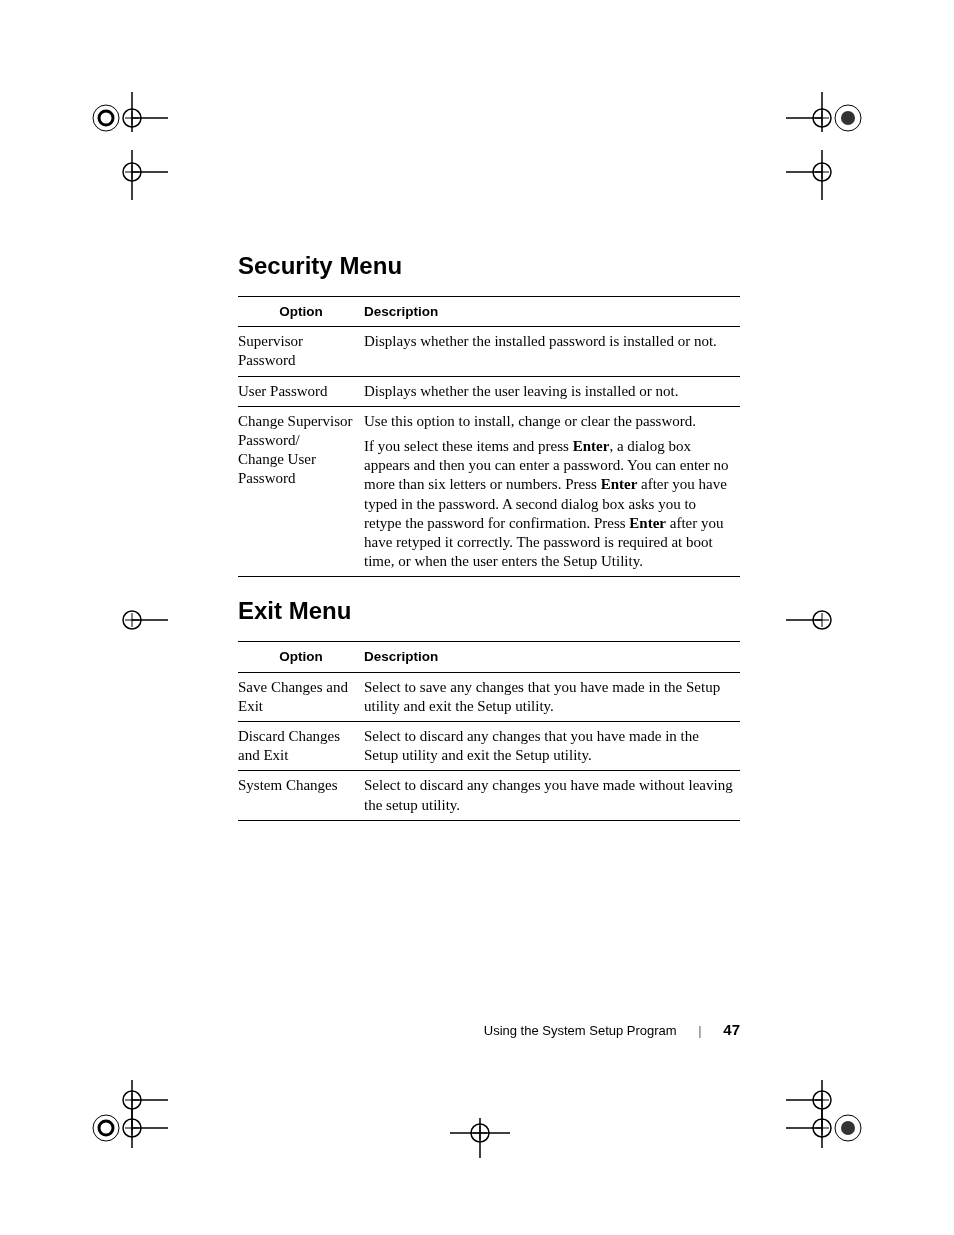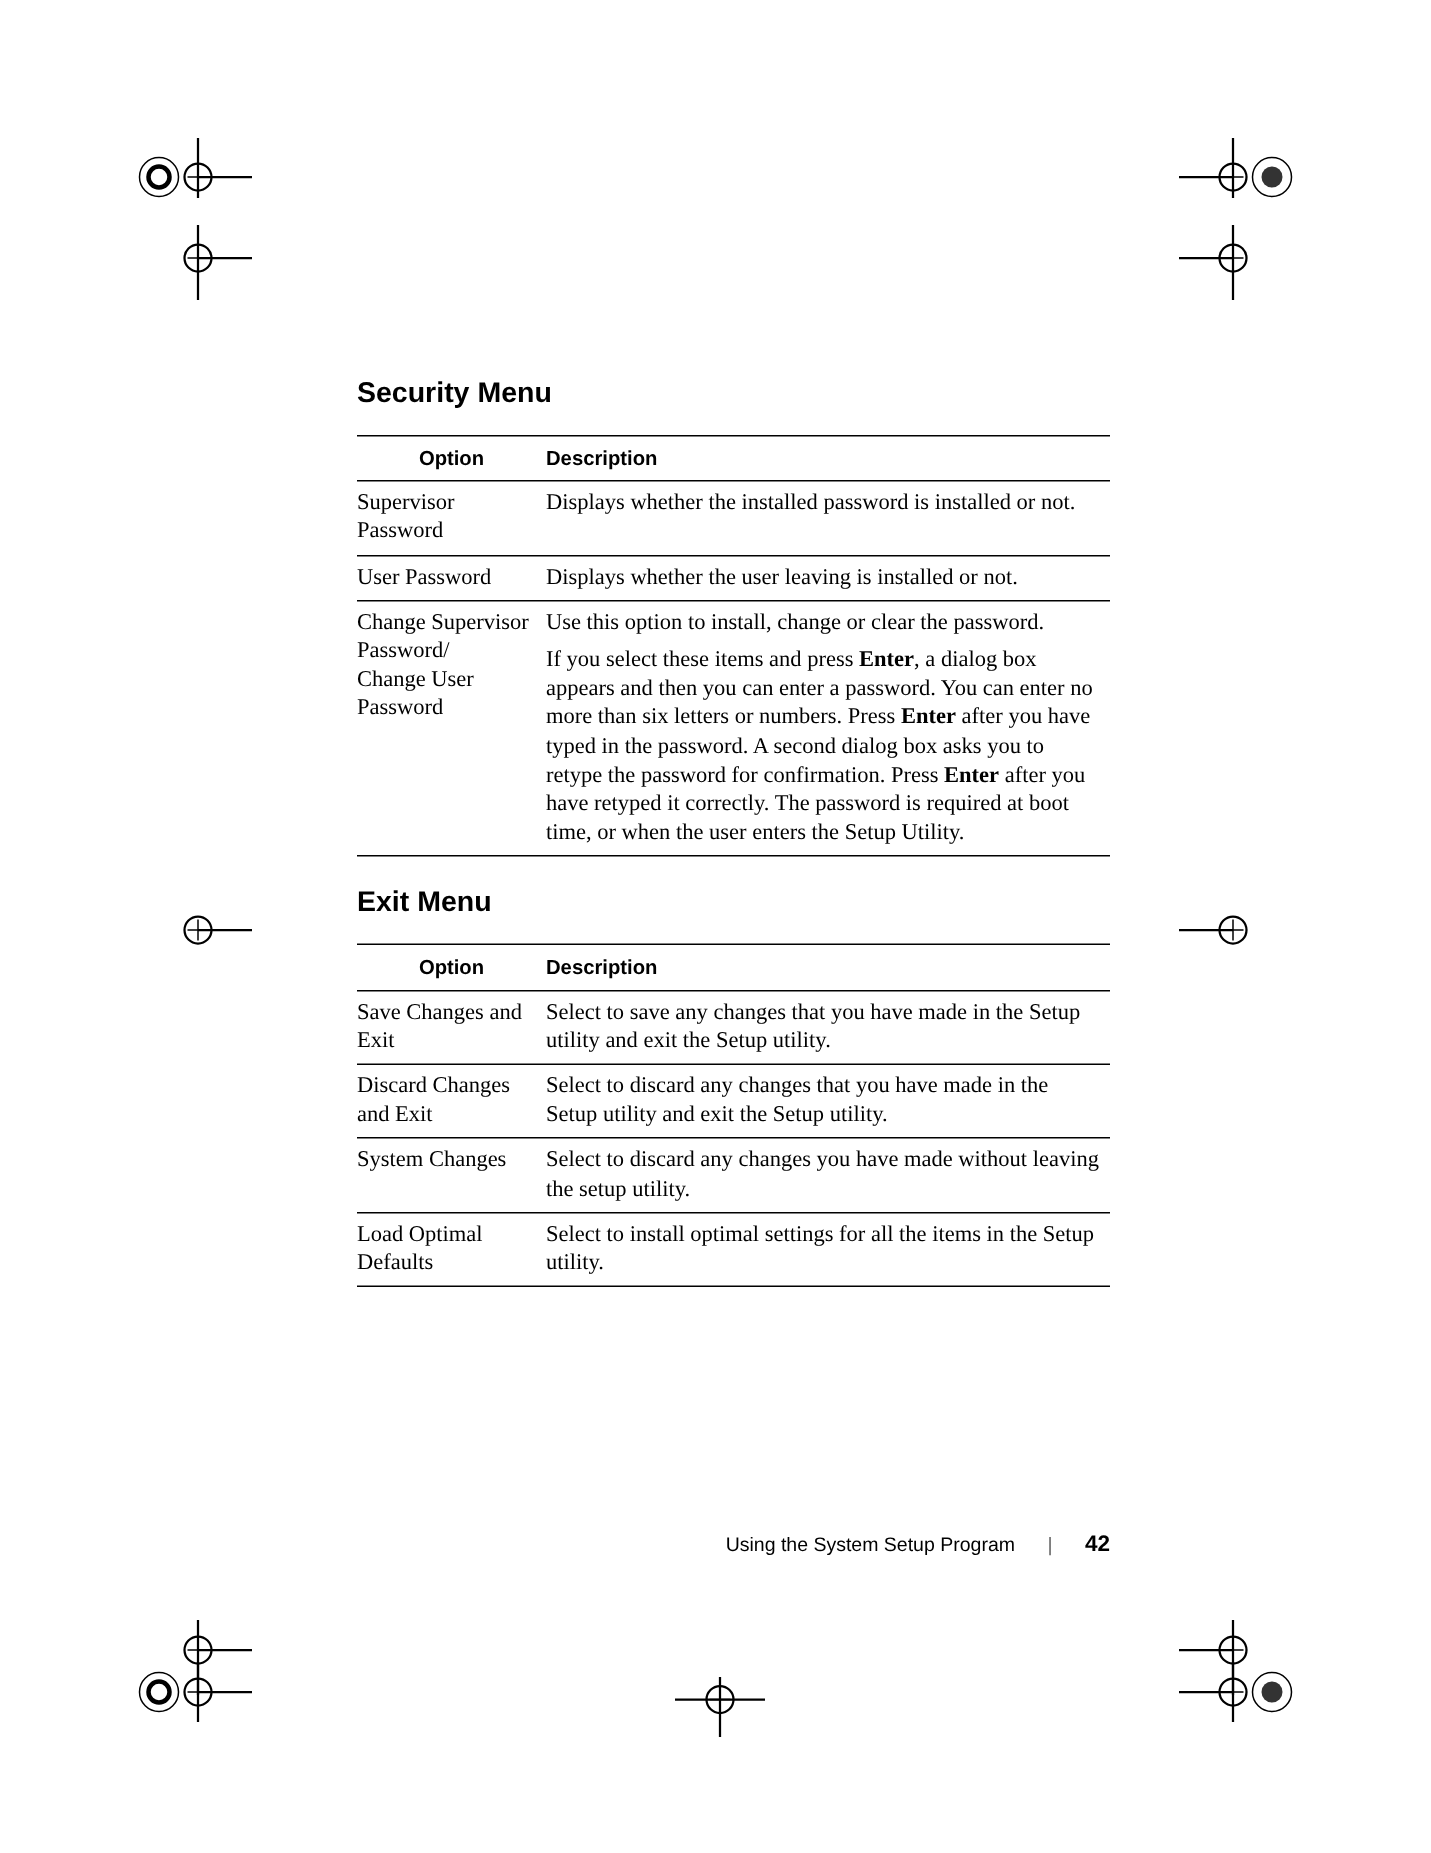--- a/index.html
+++ b/index.html
@@ -14,21 +14,21 @@
   }
   .page {
     position: absolute;
     left: 238px;
     top: 252px;
     width: 502px;
   }
   h2.section {
     font-family: Arial, Helvetica, sans-serif;
     font-weight: 700;
-    font-size: 19px;
+    font-size: 24px;
     margin: 0 0 16px 0;
     letter-spacing: 0px;
   }
   table.opt {
     width: 100%;
     border-collapse: collapse;
     font-size: 15px;
     line-height: 1.28;
   }
   table.opt thead th {
@@ -225,26 +225,22 @@
           <td>Select to save any changes that you have made in the Setup utility and exit the Setup utility.</td>
         </tr>
         <tr>
           <td class="option-cell">Discard Changes and Exit</td>
           <td>Select to discard any changes that you have made in the Setup utility and exit the Setup utility.</td>
         </tr>
         <tr>
           <td class="option-cell">System Changes</td>
           <td>Select to discard any changes you have made without leaving the setup utility.</td>
         </tr>
-        <tr>
-          <td class="option-cell">Load Optimal Defaults</td>
-          <td>Select to install optimal settings for all the items in the Setup utility.</td>
-        </tr>
       </tbody>
   </table>
 
 </div>
 
 <div class="footer">
   <span>Using the System Setup Program</span>
   <span class="sep">|</span>
-  <span class="pnum">42</span>
+  <span class="pnum">47</span>
 </div>
 
 </body></html>

